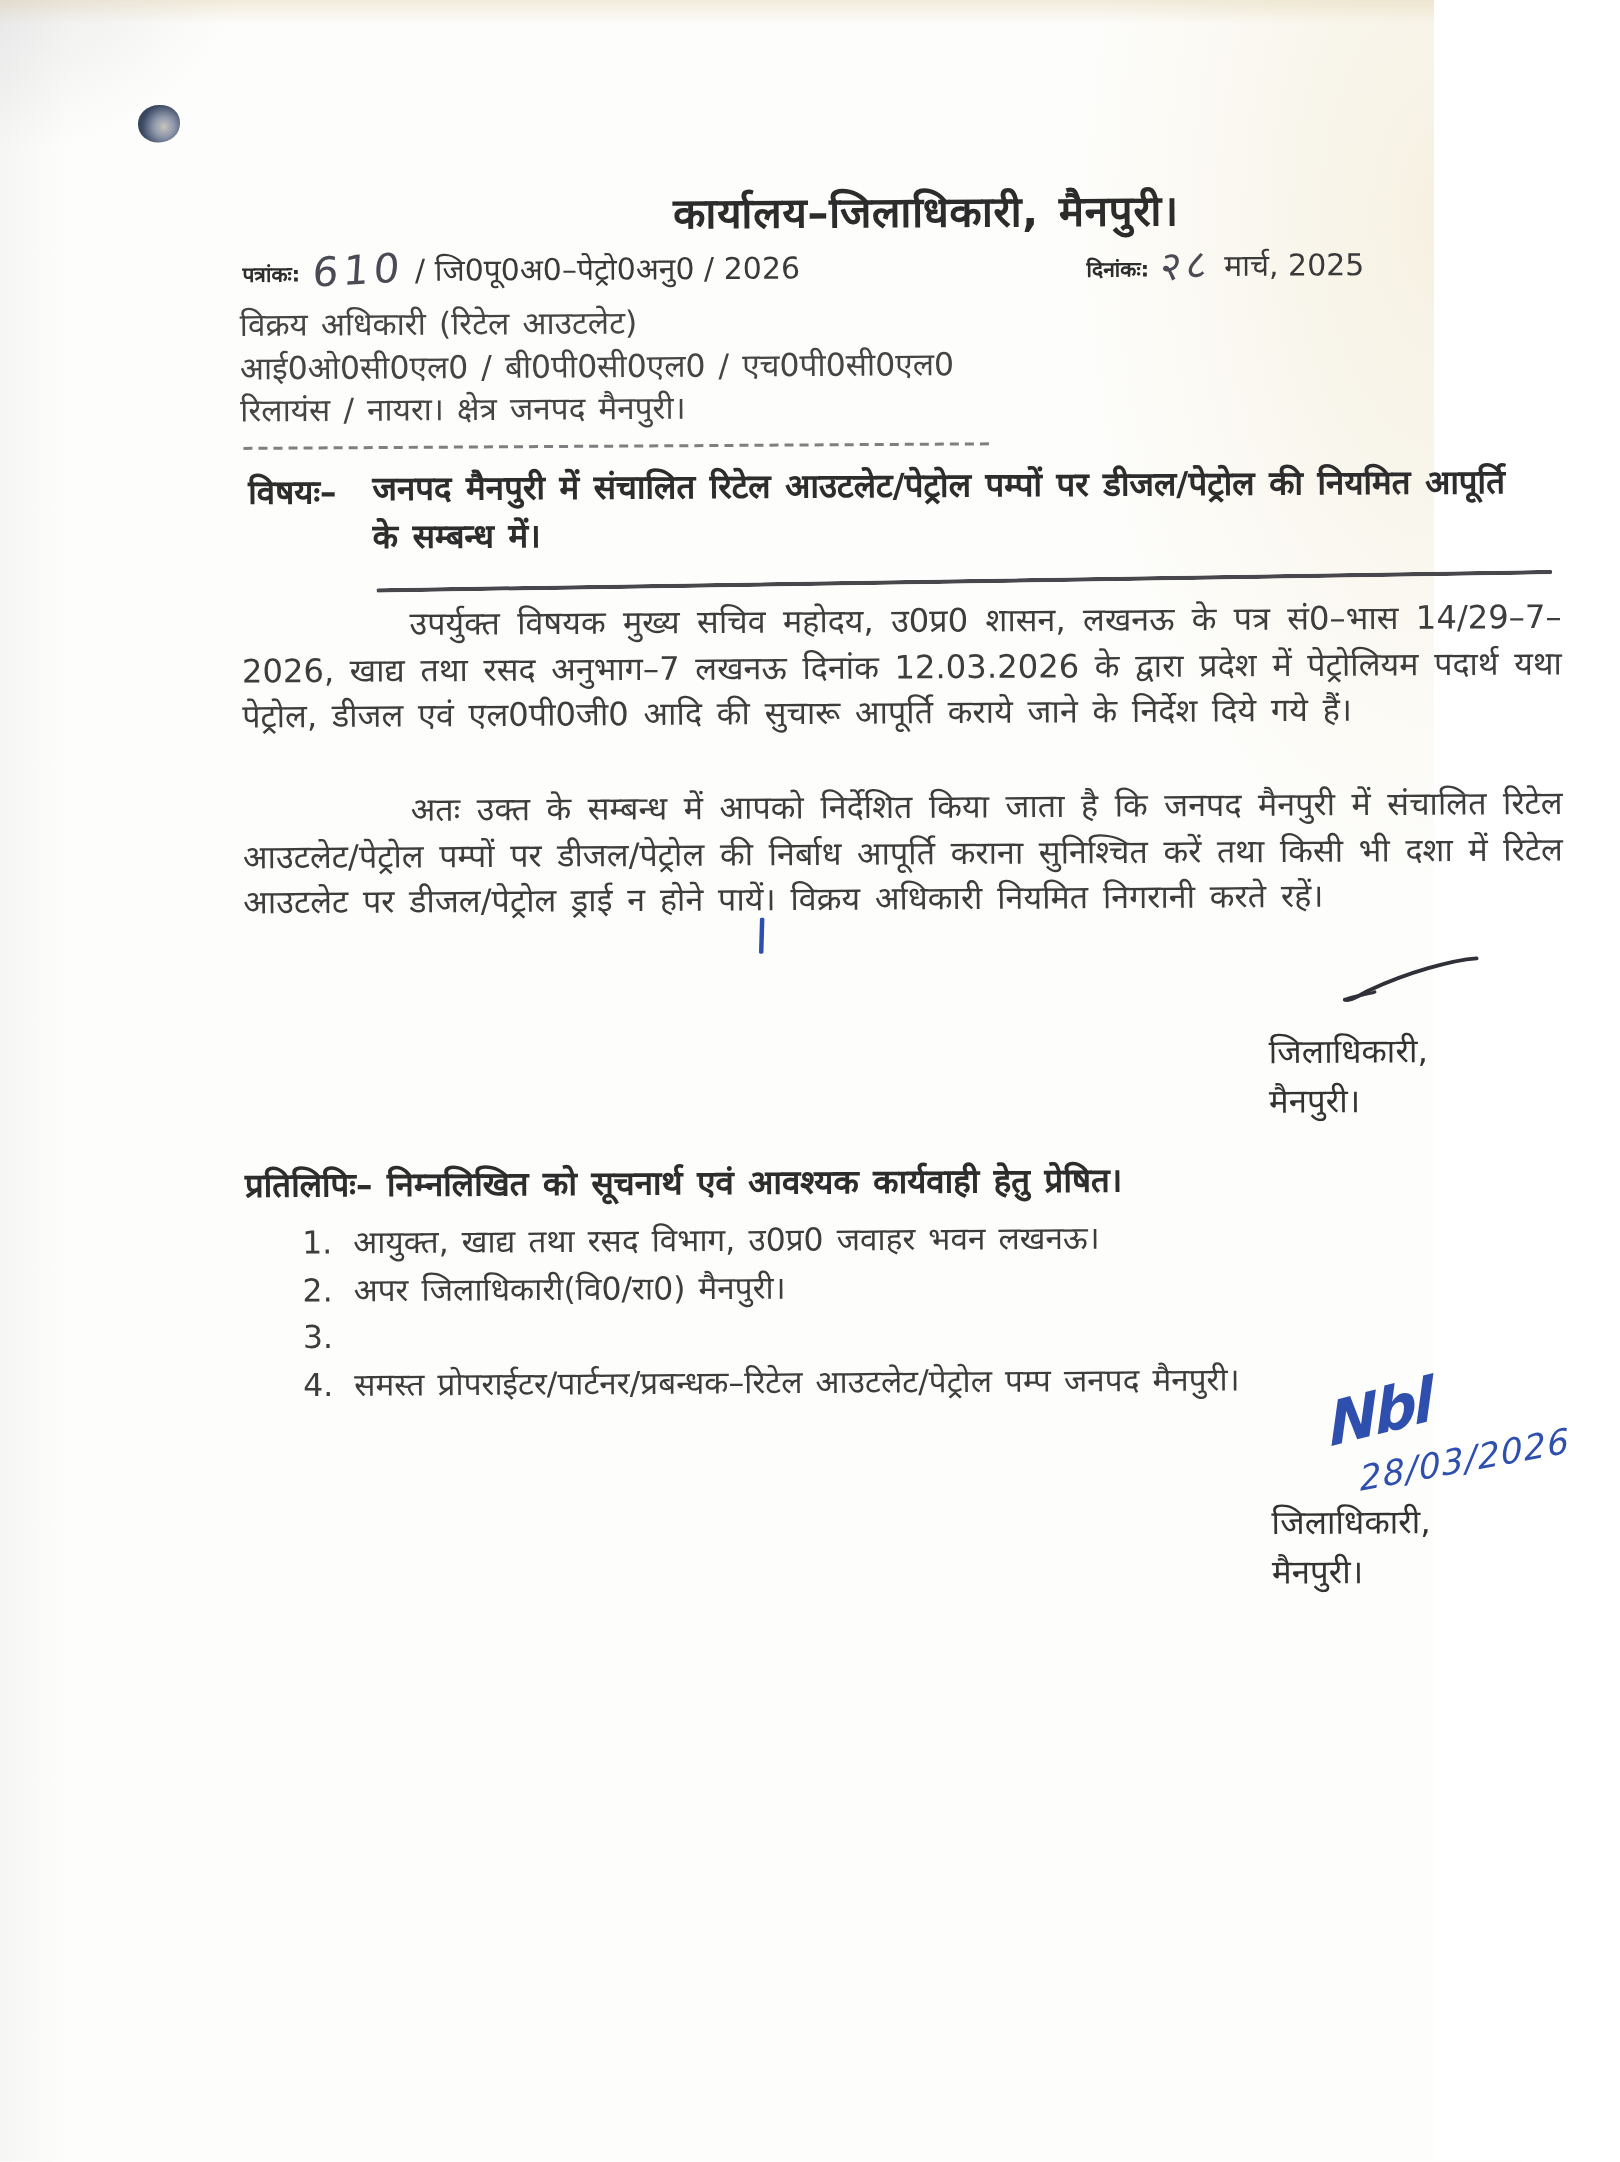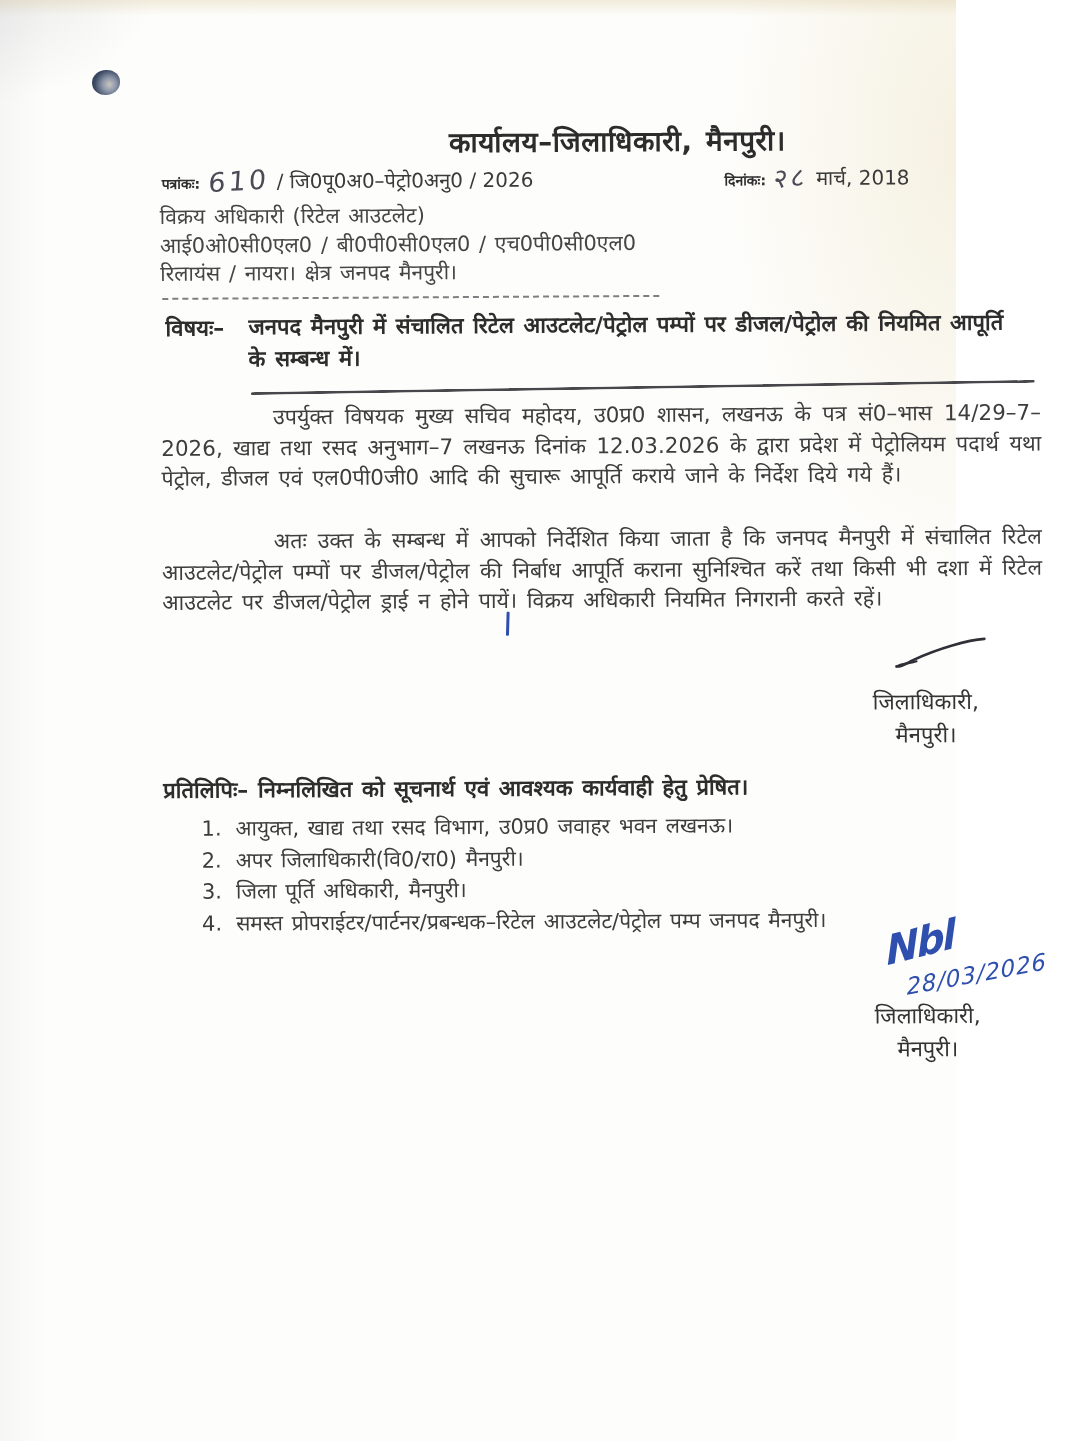--- a/index.html
+++ b/index.html
@@ -97,21 +97,21 @@
   .ink-tick {
     top: 612px; left: 506px;
     width: 3px; height: 24px;
     background: #2e4fae;
     border-radius: 1px;
     transform: rotate(2deg);
   }
   .sig-stroke { top: 636px; left: 890px; }
   .sig-block {
     width: 160px;
-    text-align: center;
+    text-align: left;
     font-size: 22px; line-height: 33px;
     color: #333;
   }
   .sig1 { top: 688px; left: 845px; }
   .sig2 { top: 1002px; left: 845px; }
   .copy-heading {
     top: 772px; left: 162px; width: 880px;
     font-size: 22px; font-weight: bold; color: #2d2d2d;
     word-spacing: 2px;
   }
@@ -156,21 +156,21 @@
 
     <div class="abs meta-row">
       <div class="meta-left">
         <span class="bold lbl">पत्रांकः:</span>
         <span class="hand">610</span>
         <span>/ जि0पू0अ0–पेट्रो0अनु0 / 2026</span>
       </div>
       <div class="meta-right">
         <span class="bold lbl">दिनांकः:</span>
         <span class="hand">२८</span>
-        <span>मार्च, 2018</span>
+        <span>मार्च, 2025</span>
       </div>
     </div>
 
     <div class="abs addressee">
       <div>विक्रय अधिकारी (रिटेल आउटलेट)</div>
       <div>आई0ओ0सी0एल0 / बी0पी0सी0एल0 / एच0पी0सी0एल0</div>
       <div>रिलायंस / नायरा। क्षेत्र जनपद मैनपुरी।</div>
     </div>
 
     <div class="abs dashed-line"></div>
@@ -203,21 +203,20 @@
       <div class="copy-item">
         <span class="num">1.</span>
         <span>आयुक्त, खाद्य तथा रसद विभाग, उ0प्र0 जवाहर भवन लखनऊ।</span>
       </div>
       <div class="copy-item">
         <span class="num">2.</span>
         <span>अपर जिलाधिकारी(वि0/रा0) मैनपुरी।</span>
       </div>
       <div class="copy-item">
         <span class="num">3.</span>
-        <span>जिला पूर्ति अधिकारी, मैनपुरी।</span>
       </div>
       <div class="copy-item">
         <span class="num">4.</span>
         <span>समस्त प्रोपराईटर/पार्टनर/प्रबन्धक–रिटेल आउटलेट/पेट्रोल पम्प जनपद मैनपुरी।</span>
       </div>
     </div>
 
     <div class="abs blue-sig">
       <span class="blue-initials">Nbl</span>
       <span class="blue-date">28/03/2026</span>

